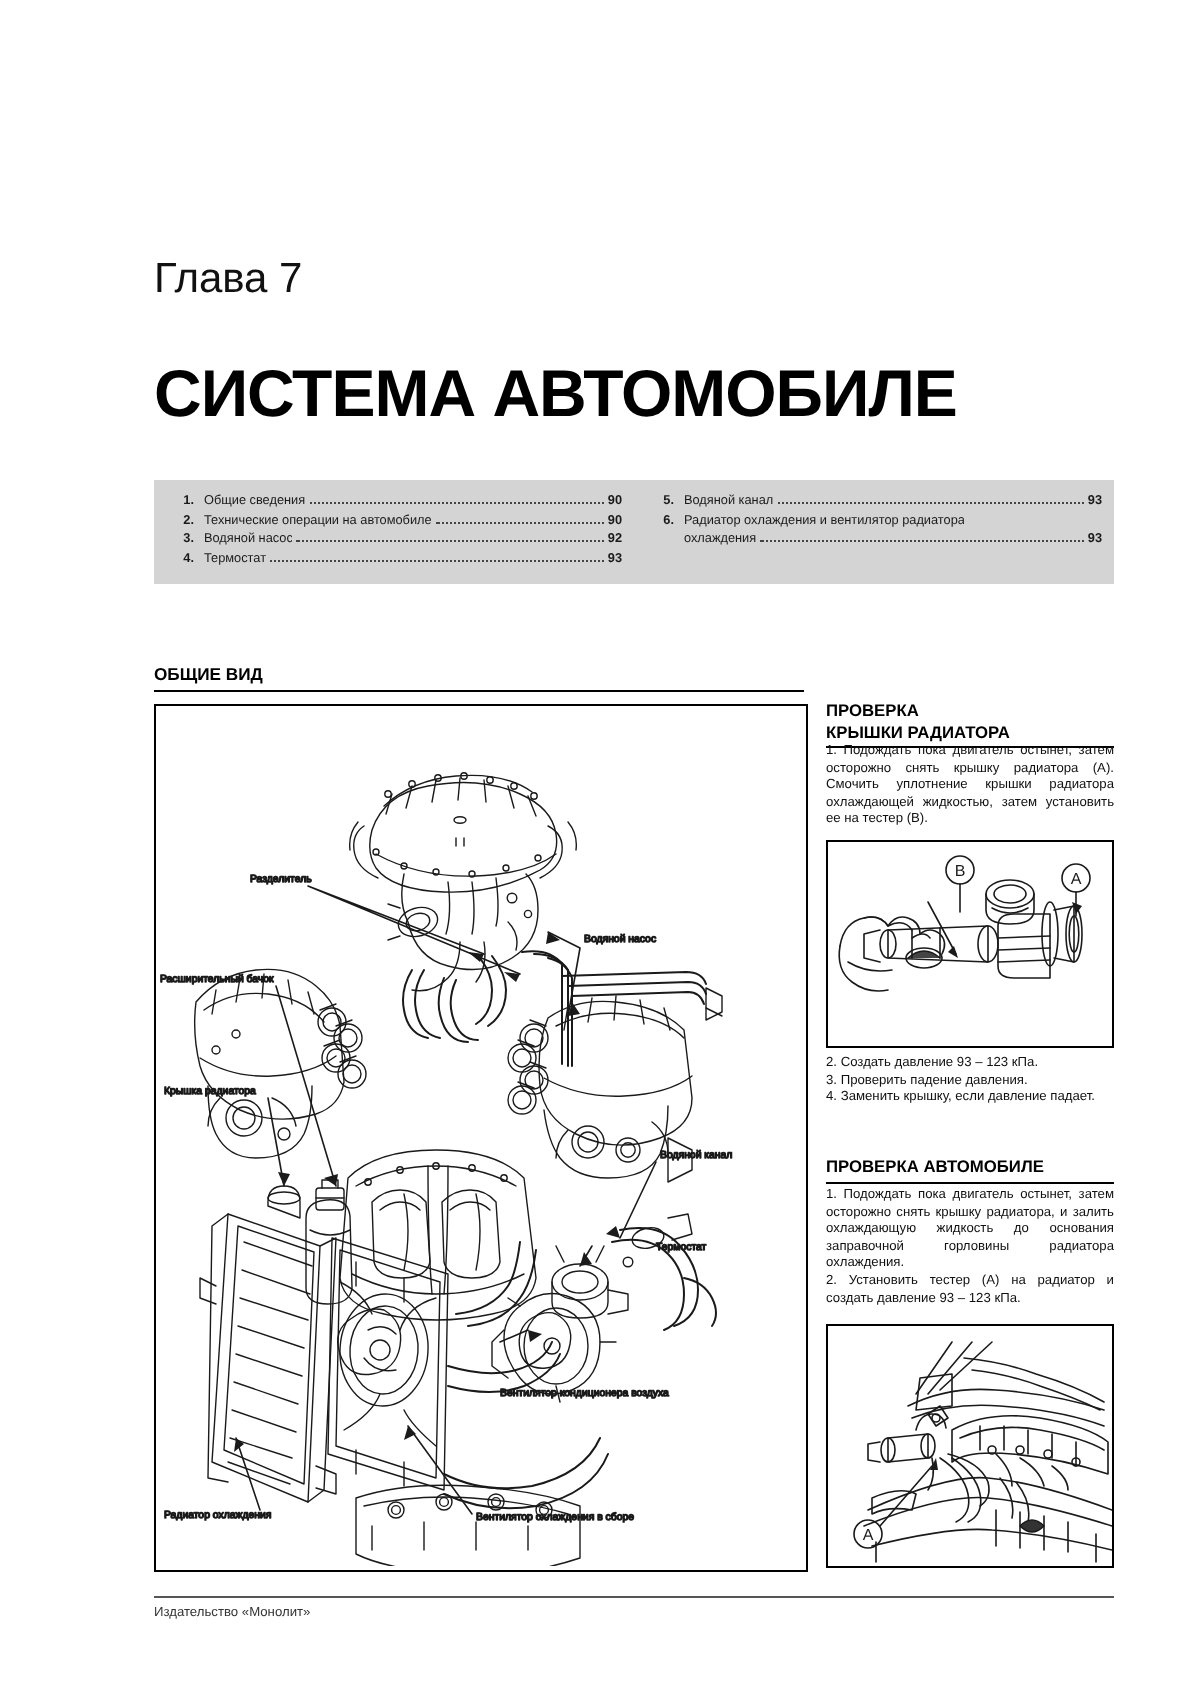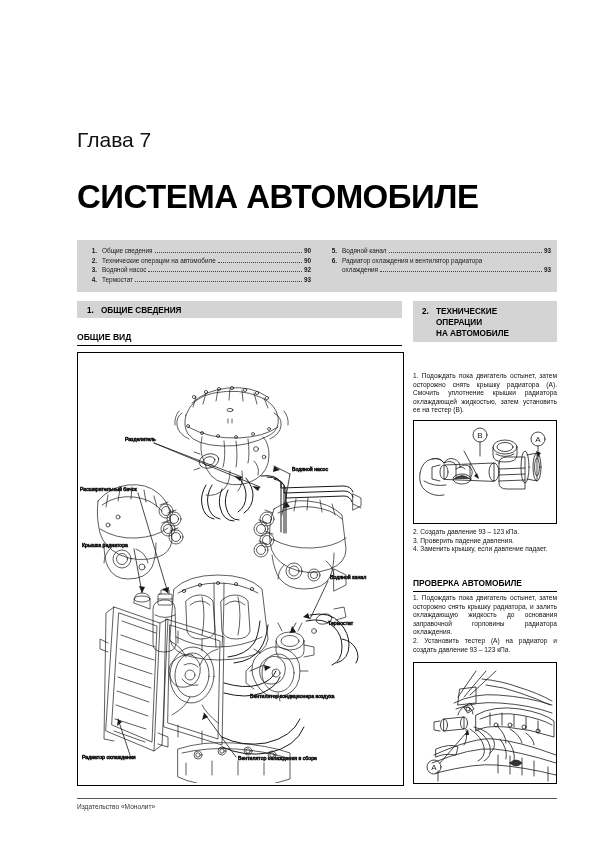--- a/index.html
+++ b/index.html
@@ -285,29 +285,21 @@
         </span>
         <span class="l2">
           <span class="toc-text">охлаждения</span>
           <span class="toc-dots"></span>
           <span class="toc-page">93</span>
         </span>
       </div>
     </div>
   </div>
 
-  <div class="sec-bar sec-bar-left">
-    <span class="sb-num">1.</span><span>ОБЩИЕ СВЕДЕНИЯ</span>
-  </div>
-
-  <div class="sec-bar sec-bar-right">
-    <span class="sb-num">2.</span><span>ТЕХНИЧЕСКИЕ</span>
-    <span class="sb-l2">ОПЕРАЦИИ</span>
-    <span class="sb-l3">НА АВТОМОБИЛЕ</span>
-  </div>
+
 
   <div class="sub-head">ОБЩИЕ ВИД</div>
 
   <div class="fig-box">
     <svg width="323" height="430" viewBox="0 0 323 430" xmlns="http://www.w3.org/2000/svg">
       <g fill="none" stroke="#1a1a1a" stroke-width="0.7" stroke-linejoin="round" stroke-linecap="round">
 
         <g>
           <path d="M108 62 q6-18 28-22 q26-5 46 4 q16 7 18 20 q2 12 -8 18 q-22 12 -48 11 q-26 -1 -34 -12 q-5 -8 -2 -19 z"></path>
           <path d="M114 50 q14 -13 36 -15 q24 -2 38 8"></path>
@@ -563,20 +555,26 @@
         <text class="lbl" x="4" y="194">Крышка радиатора</text>
         <text class="lbl" x="4" y="406">Радиатор охлаждения</text>
         <text class="lbl" x="160" y="407">Вентилятор охлаждения в сборе</text>
         <text class="lbl" x="172" y="345">Вентилятор кондиционера воздуха</text>
         <text class="lbl" x="250" y="272">Термостат</text>
         <text class="lbl" x="252" y="226">Водяной канал</text>
       </g>
     </svg>
   </div>
 
+  <div class="rc rc-head-1" style="position:absolute;">
+    <div class="rc-head">
+      <span>ПРОВЕРКА</span><br>
+      <span>КРЫШКИ РАДИАТОРА</span>
+    </div>
+  </div>
 
   <div class="rc rc-p-1" style="position:absolute;">
     <p class="rc-p">1.  Подождать пока двигатель остынет, затем осторожно снять крышку радиатора (А). Смочить уплотнение крышки радиатора охлаждающей жидкостью, затем установить ее на тестер (В).</p>
   </div>
 
   <div class="rc-img rc-img-1">
     <svg width="142" height="102" viewBox="0 0 142 102" xmlns="http://www.w3.org/2000/svg">
       <g fill="none" stroke="#1a1a1a" stroke-width="0.8" stroke-linejoin="round" stroke-linecap="round">
 
         <g>

